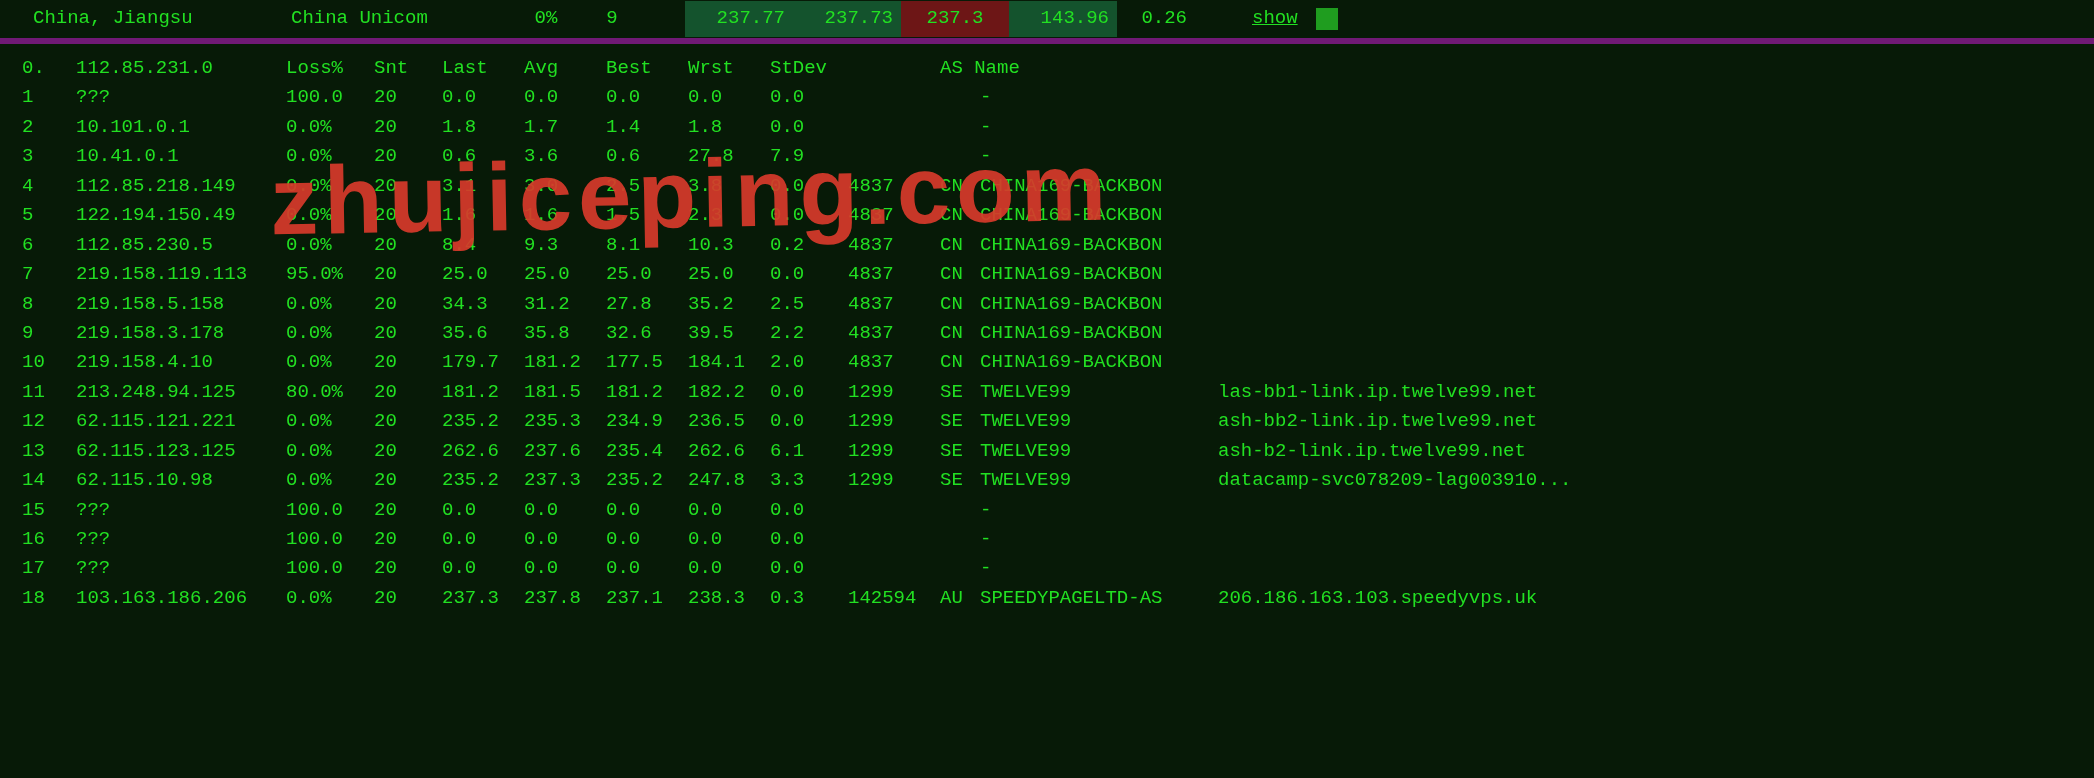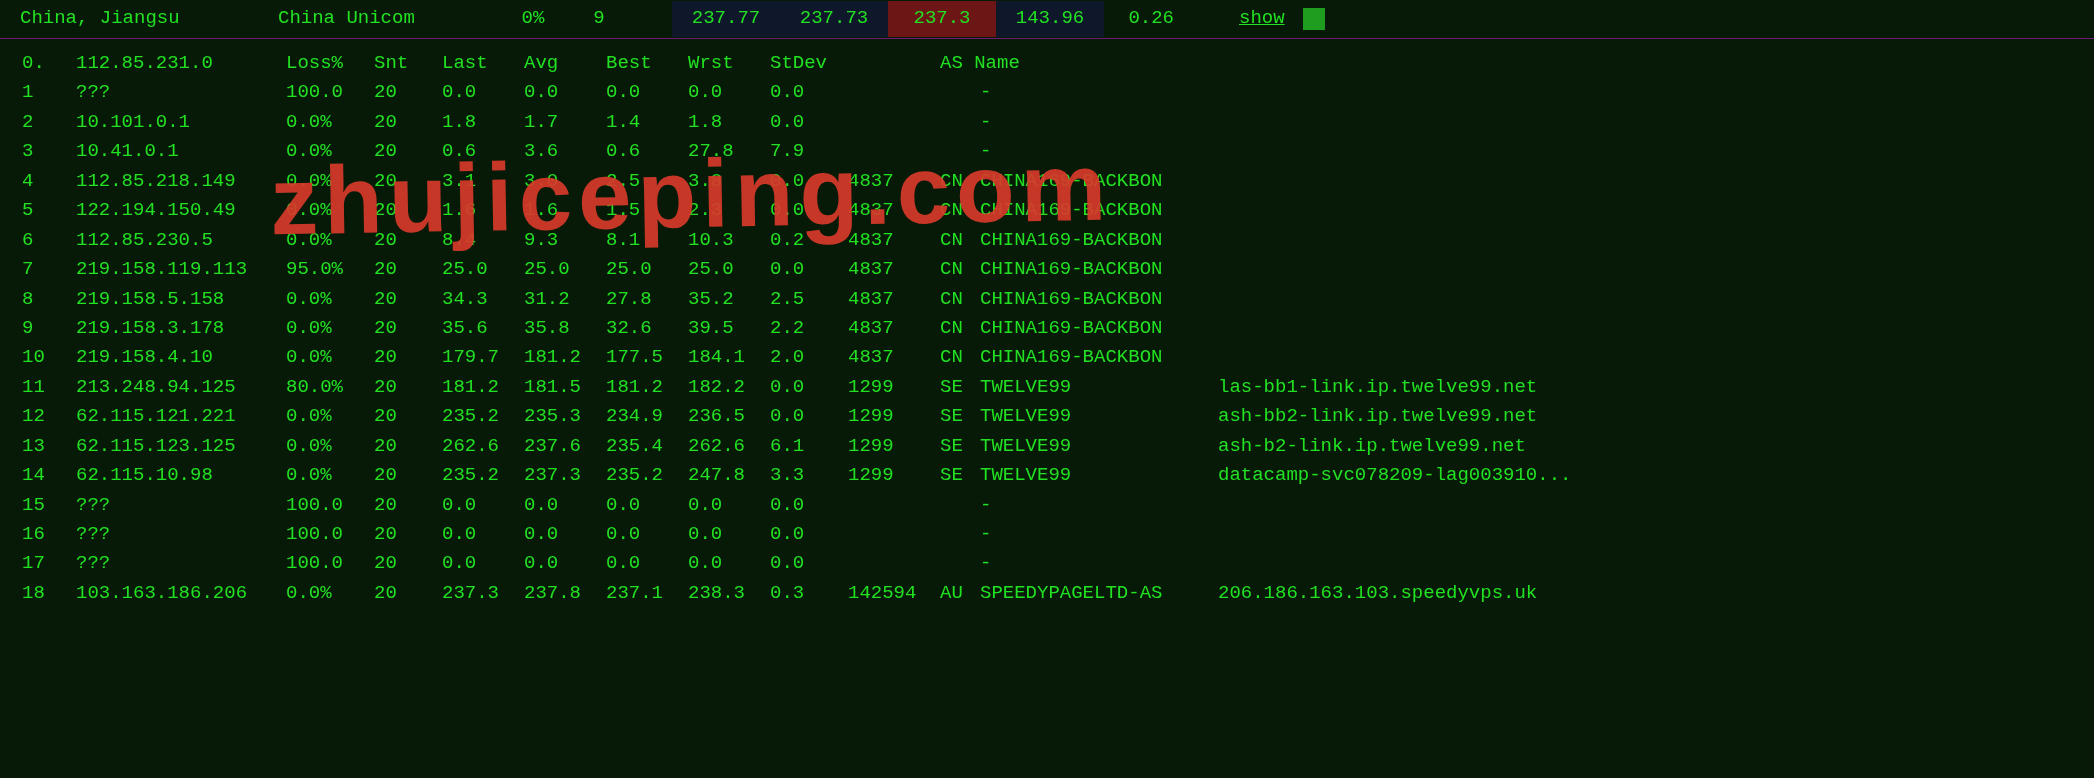--- a/index.html
+++ b/index.html
@@ -1,20 +1,20 @@
 <!DOCTYPE html>
 <html><head>
 <meta charset="utf-8">
 <style>
   html,body{margin:0;padding:0;background:#071a07;font-family:ui-monospace,Consolas,"Courier New",monospace;font-size:19px;line-height:1.55;color:#22e022;-webkit-font-smoothing:none}
   body{width:2094px;height:778px;overflow:hidden;position:relative}
   .ul{}
-  .topbar{display:flex;align-items:center;height:38px;padding:0 20px;border-bottom:1px solid #701a75}
+  .topbar{display:flex;align-items:center;height:38px;padding:0 33px;border-bottom:6px solid #701a75}
   .topbar .cell{white-space:pre}
-  .topbar .dark{background:#0f172a;padding:3px 8px;min-width:92px;text-align:center;display:inline-block}
+  .topbar .dark{background:#14532d;padding:3px 8px;min-width:92px;text-align:right;display:inline-block}
   .topbar .light{background:#6d1616;padding:3px 8px;min-width:92px;text-align:center;display:inline-block}
   .topbar .showbtn{color:#22e022;text-decoration:underline;margin-left:65px;cursor:pointer}
   .topbar .sq{width:22px;height:22px;background:#1f9d1f;margin-left:18px}
   .grid{margin-top:10px}
   .row{display:flex;padding:0 22px;white-space:pre}
   .c-hop{width:54px}
   .c-ip{width:210px}
   .c-loss{width:88px}
   .c-snt{width:68px}
   .c-last{width:82px}

